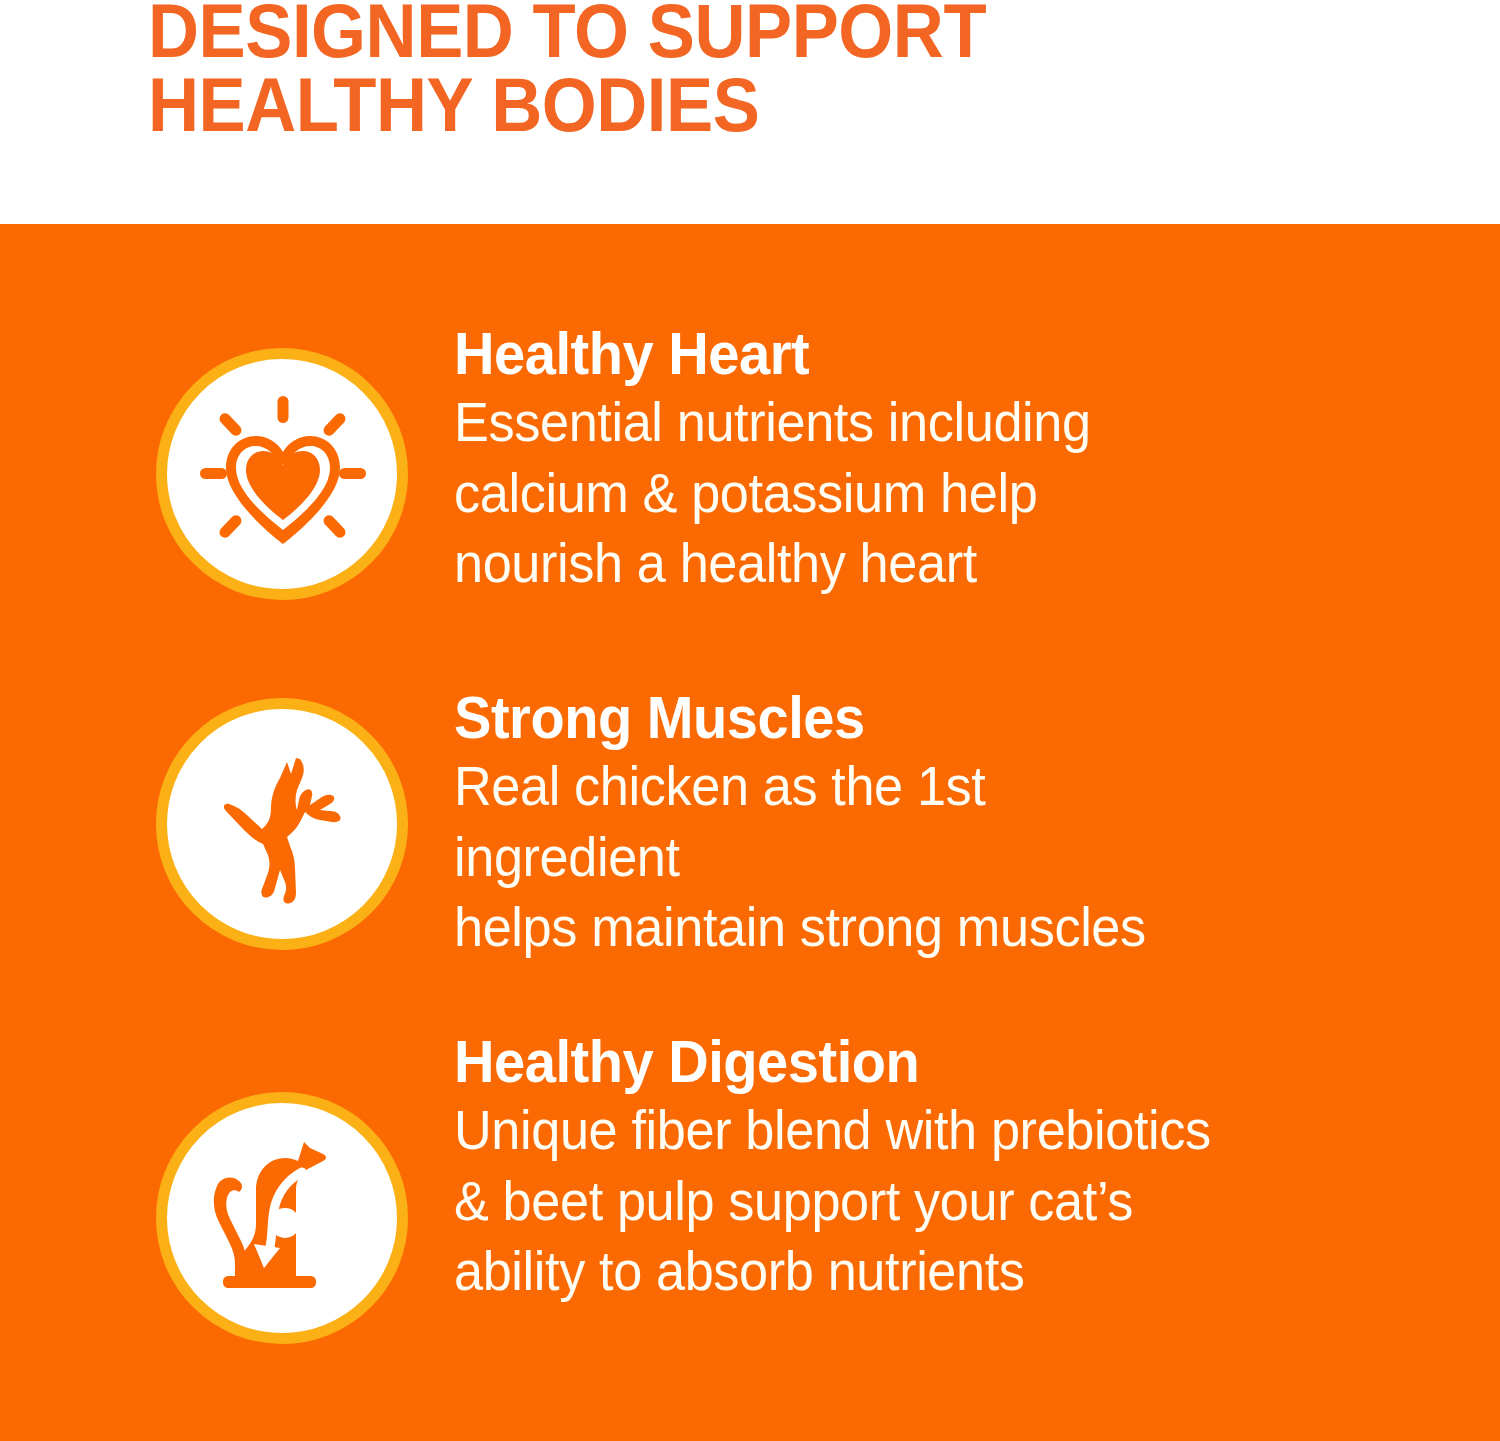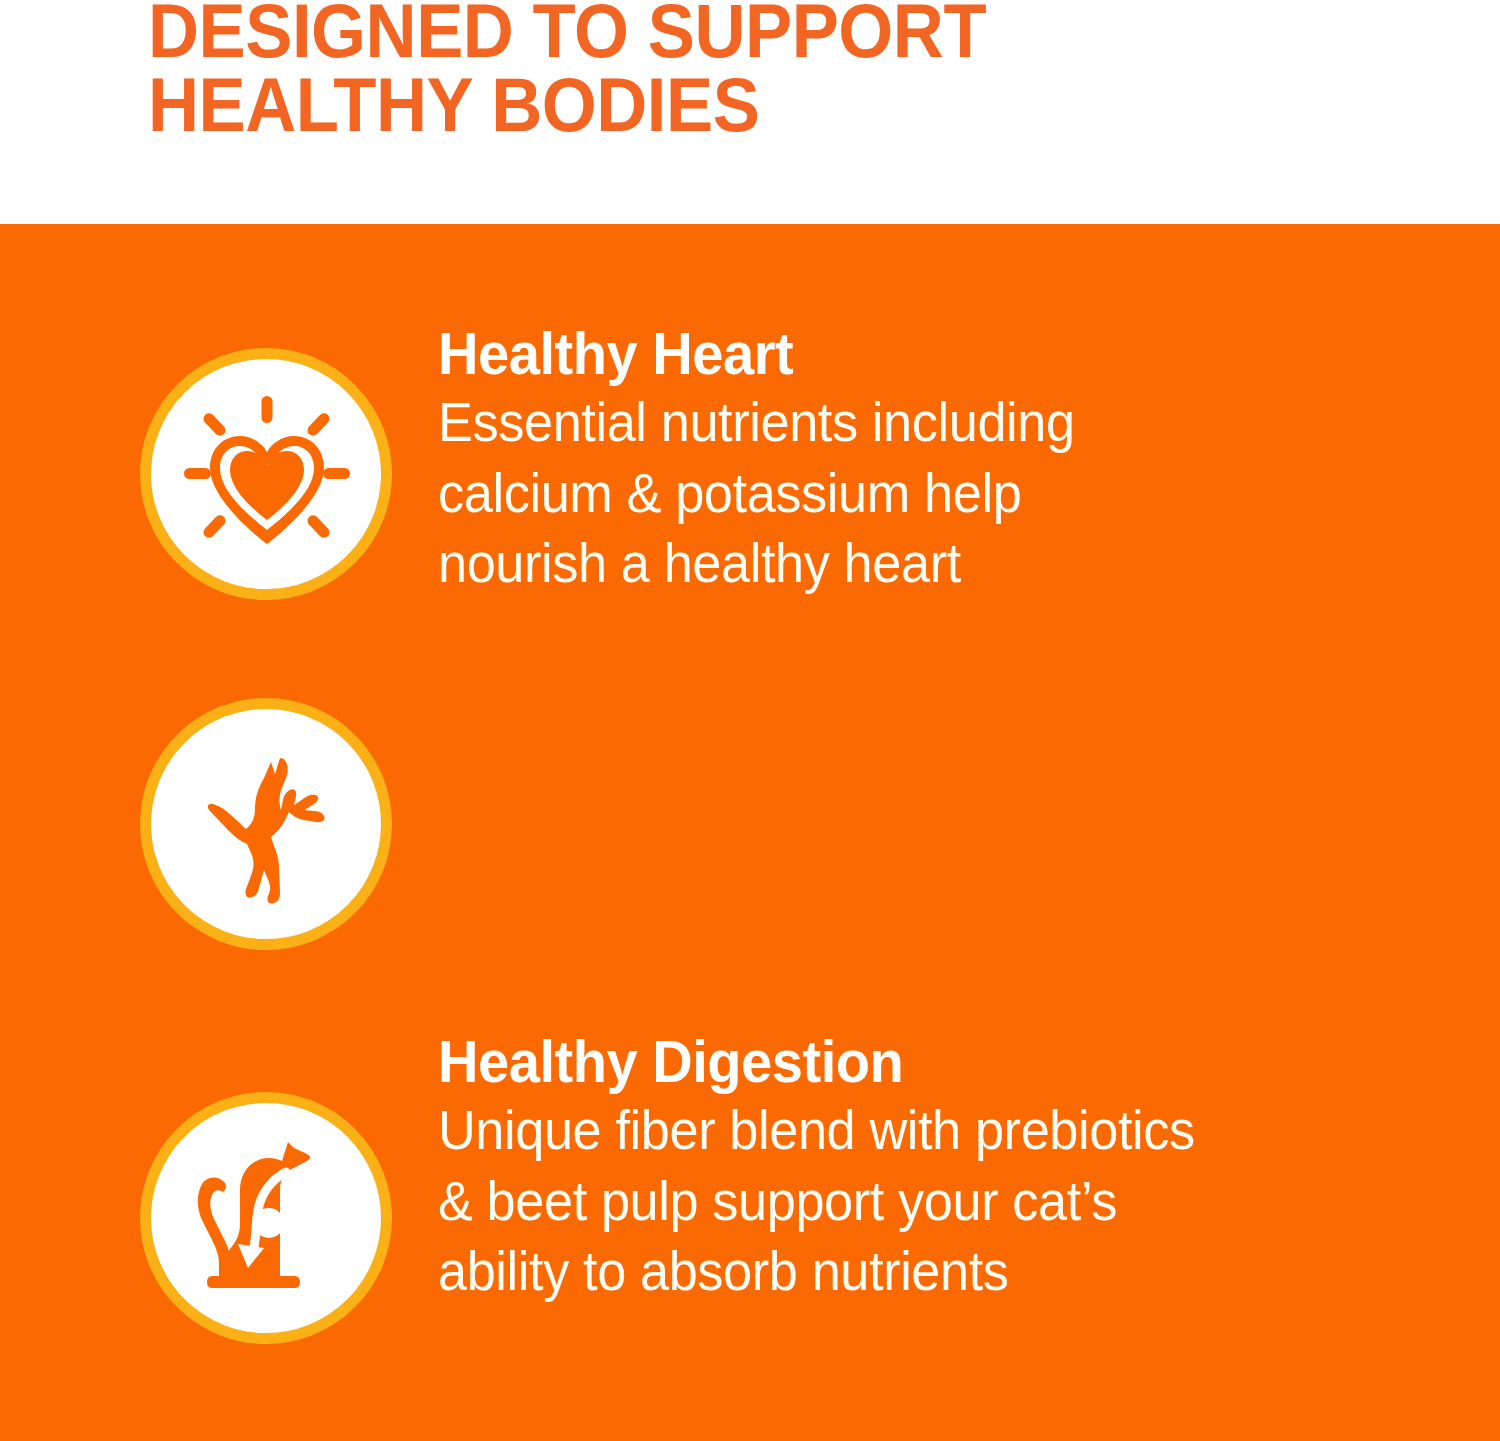--- a/index.html
+++ b/index.html
@@ -49,21 +49,21 @@
     left: 0;
     top: 224px;
     width: 1500px;
     height: 1217px;
     background: #FB6A02;
   }
 
   
   .benefit-row {
     position: absolute;
-    left: 0;
+    left: 16px;
     width: 1236px;
     display: flex;
     align-items: flex-start;
   }
   .benefit-row.row-0 { top: 324px; }
   .benefit-row.row-1 { top: 688px; }
   .benefit-row.row-2 { top: 1020px; margin-top: 12px; }
 
   .icon-badge {
     position: relative;
@@ -219,20 +219,25 @@
                    C 121 57, 118 54, 114 56
                    C 110 58, 108 61, 107 66
                    L 105 76
                    C 103 70, 103 63, 105 56
                    L 110 44
                    C 113 37, 112 30, 108 25
                    Z"></path>
         </g>
       </svg>
     </div>
+    <div class="benefit-text">
+      <div class="benefit-title">Strong Muscles</div>
+      <div class="benefit-desc">Real chicken as the 1st ingredient
+helps maintain strong muscles</div>
+    </div>
   </div>
 
   <div class="benefit-row row-2">
     <div class="icon-badge">
       <svg width="180" height="180" viewBox="0 0 180 180">
         <g>
 
           <path fill="#FB6A02" d="M112 14
                    L 106 33
                    C 102 31, 97 30, 93 30

